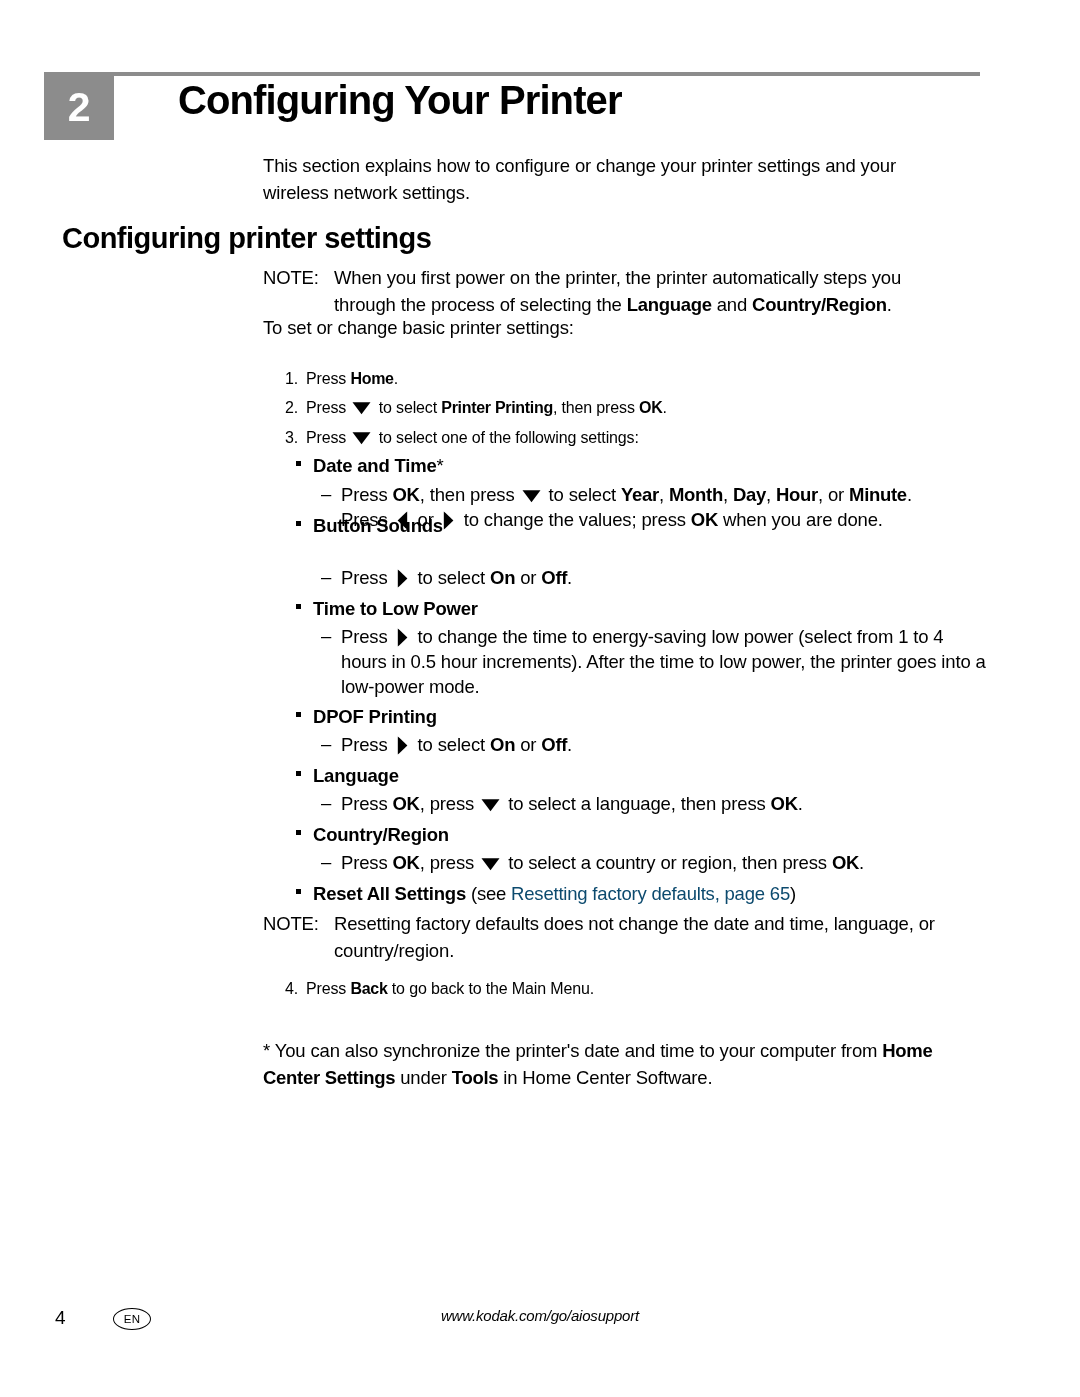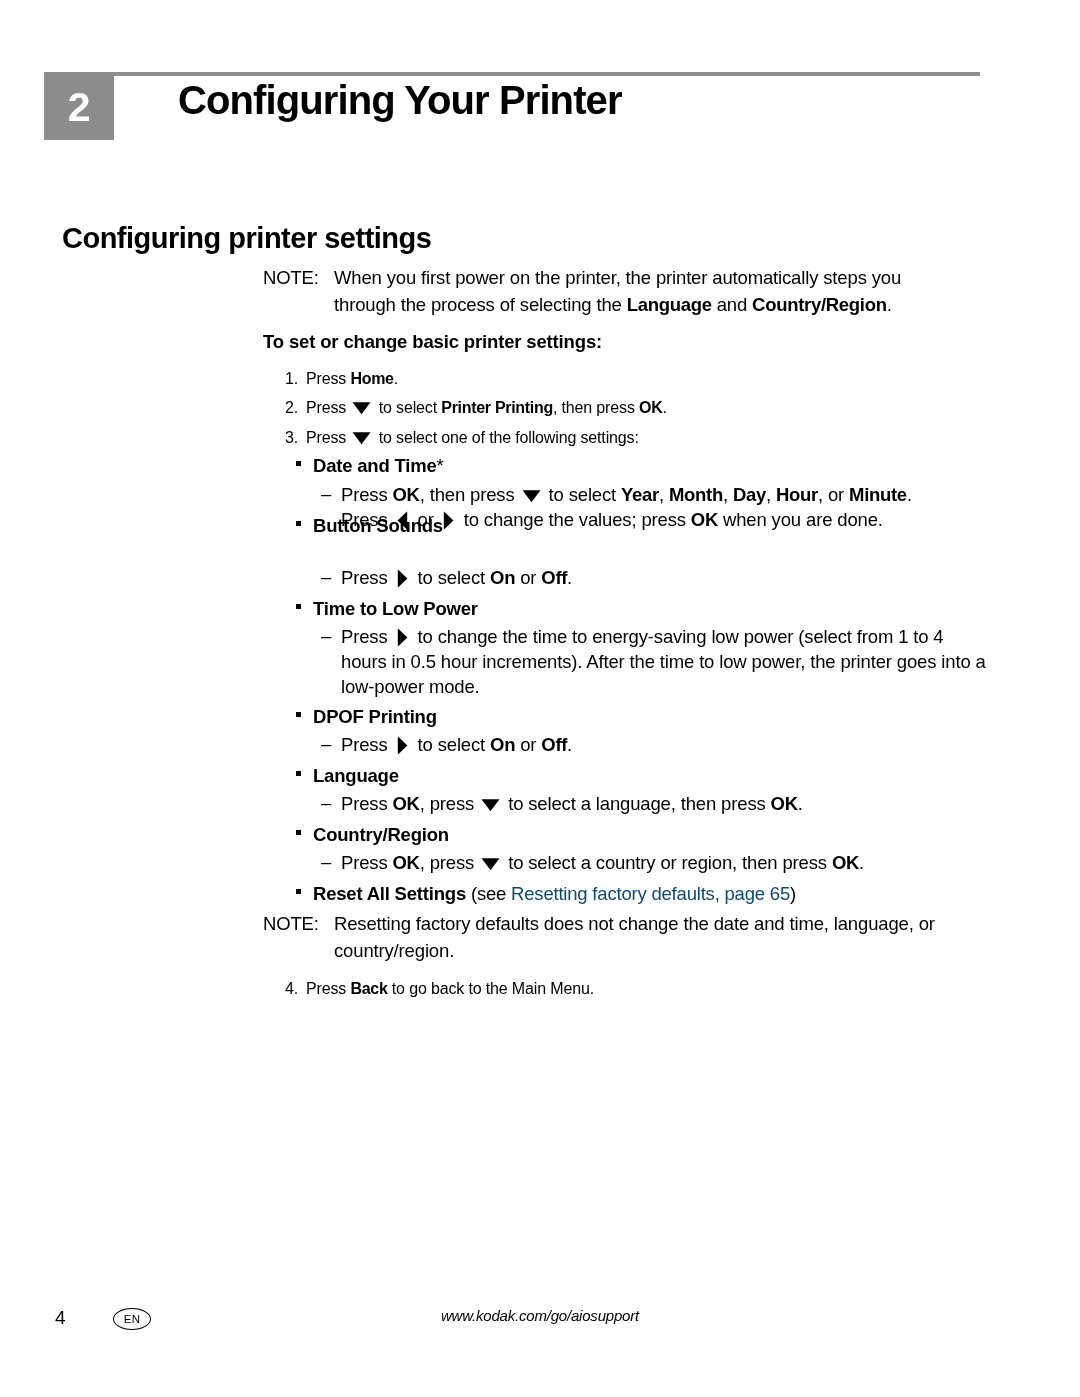--- a/index.html
+++ b/index.html
@@ -226,31 +226,32 @@
 <div class="page">
 
   <div class="chapter-header">
     <div class="chapter-rule"></div>
     <div class="chapter-num-box">
       <span class="chapter-num">2</span>
     </div>
     <div class="chapter-title">Configuring Your Printer</div>
   </div>
 
+  <div class="intro">This section explains how to configure or change your printer settings and your wireless network settings.</div>
 
   <div class="section-title">Configuring printer settings</div>
 
   <div class="note-block" style="left:263px; top:264px; width:700px;">
     <span class="note-label">NOTE:</span>
     <div class="note-body">
       <span>When you first power on the printer, the printer automatically steps you through the process of selecting the </span><b>Language</b><span> and </span><b>Country/Region</b><span>.</span>
     </div>
   </div>
 
-  <div class="para" style="left:263px; top:328px; width:700px;font-weight:bold;">To set or change basic printer settings:</div>
+  <div class="para" style="left:263px; top:314px; width:700px;">To set or change basic printer settings:</div>
 
   <div class="step" style="left:272px; top:364px;">
     <span class="num">1.</span><span>Press </span><b>Home</b><span>.</span>
   </div>
 
   <div class="step" style="left:272px; top:393px;">
     <span class="num">2.</span><span>Press </span><span class="arrow arr-down"><svg viewBox="0 0 19 14">
           <path d="M0.5 1.2 L18.5 1.2 L17.2 3.1 L9.5 13.2 L1.8 3.1 Z" fill="#000"></path>
         </svg></span><span> to select </span><b>Printer Printing</b><span>, then press </span><b>OK</b><span>.</span>
   </div>
@@ -331,20 +332,23 @@
 
   <div class="note-block" style="left:263px; top:910px; width:720px;">
     <span class="note-label">NOTE:</span>
     <div class="note-body">Resetting factory defaults does not change the date and time, language, or country/region.</div>
   </div>
 
   <div class="step" style="left:272px; top:974px;">
     <span class="num">4.</span><span>Press </span><b>Back</b><span> to go back to the Main Menu.</span>
   </div>
 
+  <div class="footnote">
+    <span>* You can also synchronize the printer's date and time to your computer from </span><b>Home Center Settings</b><span> under </span><b>Tools</b><span> in Home Center Software.</span>
+  </div>
 
   <div class="footer">
     <div class="footer-page">4</div>
     <div class="footer-lang">EN</div>
     <div class="footer-url">www.kodak.com/go/aiosupport</div>
   </div>
 
 </div>
 
 </body></html>

